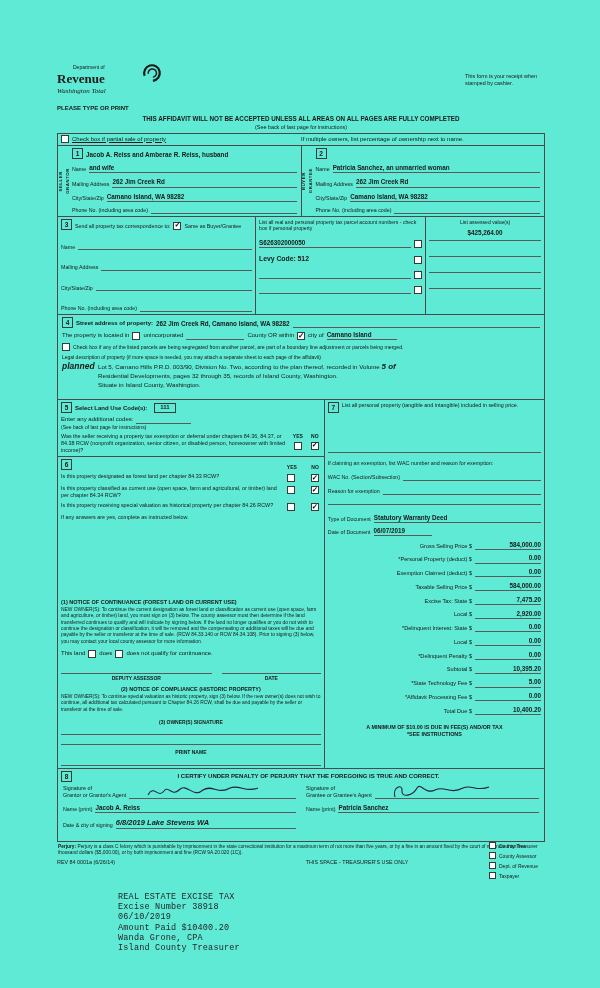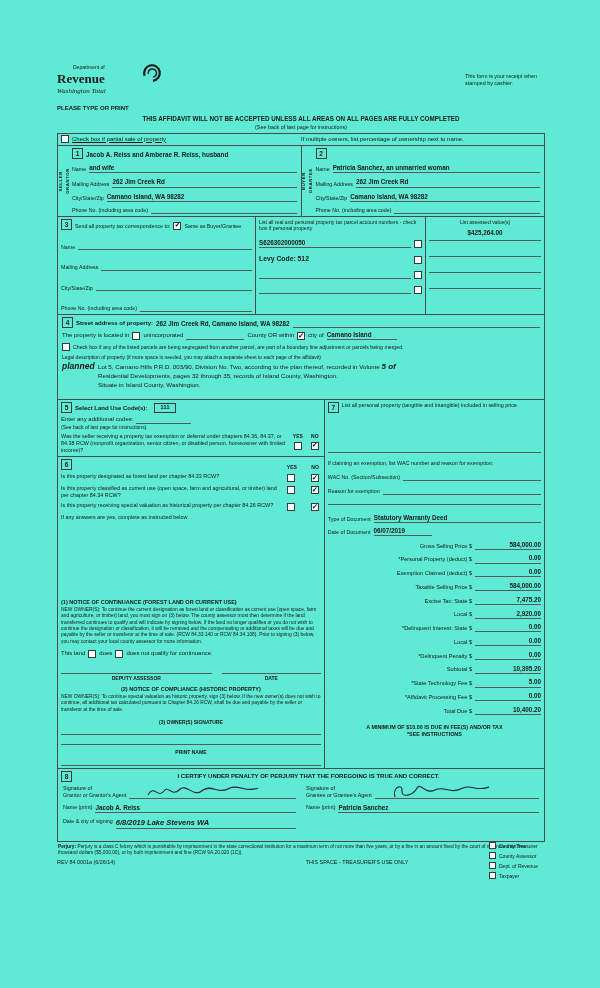--- a/index.html
+++ b/index.html
@@ -99,21 +99,21 @@
   .mini{font-size:5.4px;font-weight:bold}
 
   
   .sec8{height:72px;display:flex;flex-direction:column}
   .s8hdr{display:flex;align-items:center;gap:4px;padding:2px 3px}
   .cert{flex:1;text-align:center;font-weight:bold;font-size:6px}
   .s8body{flex:1;display:flex}
   .s8col{width:50%;padding:1px 5px;position:relative}
   .sigl{font-size:5.4px;line-height:1.3}
   .sig-svg{position:absolute;left:88px;top:-2px;width:120px;height:20px}
-  .s8row{display:flex;gap:3px;margin-top:5px}
+  .s8row{display:flex;align-items:flex-end;gap:3px;margin-top:5px}
 
   
   .perjury{font-size:4.8px;line-height:1.25;padding:2px 1px 0}
   .bottom-row{display:flex;justify-content:space-between;font-size:5.4px;margin-top:3px;width:72%}
 
   .distribution{position:absolute;left:489px;top:842px;font-size:5px}
   .dist-item{display:flex;align-items:center;gap:3px;margin-bottom:3px}
   .dist-item .cb{width:5px;height:5px}
 
   .stamp{position:absolute;left:118px;top:892px;font-family:"Liberation Mono",monospace;
@@ -544,13 +544,21 @@
     <div class="dist-item">
         <span class="cb"></span>
         <span>Dept. of Revenue</span>
       </div>
     <div class="dist-item">
         <span class="cb"></span>
         <span>Taxpayer</span>
       </div>
   </div>
 
+  <div class="stamp">
+    <div>REAL ESTATE EXCISE TAX</div>
+    <div>Excise Number 38918</div>
+    <div>06/10/2019</div>
+    <div>Amount Paid $10400.20</div>
+    <div>Wanda Grone, CPA</div>
+    <div>Island County Treasurer</div>
+  </div>
 </div>
 
 </body></html>

